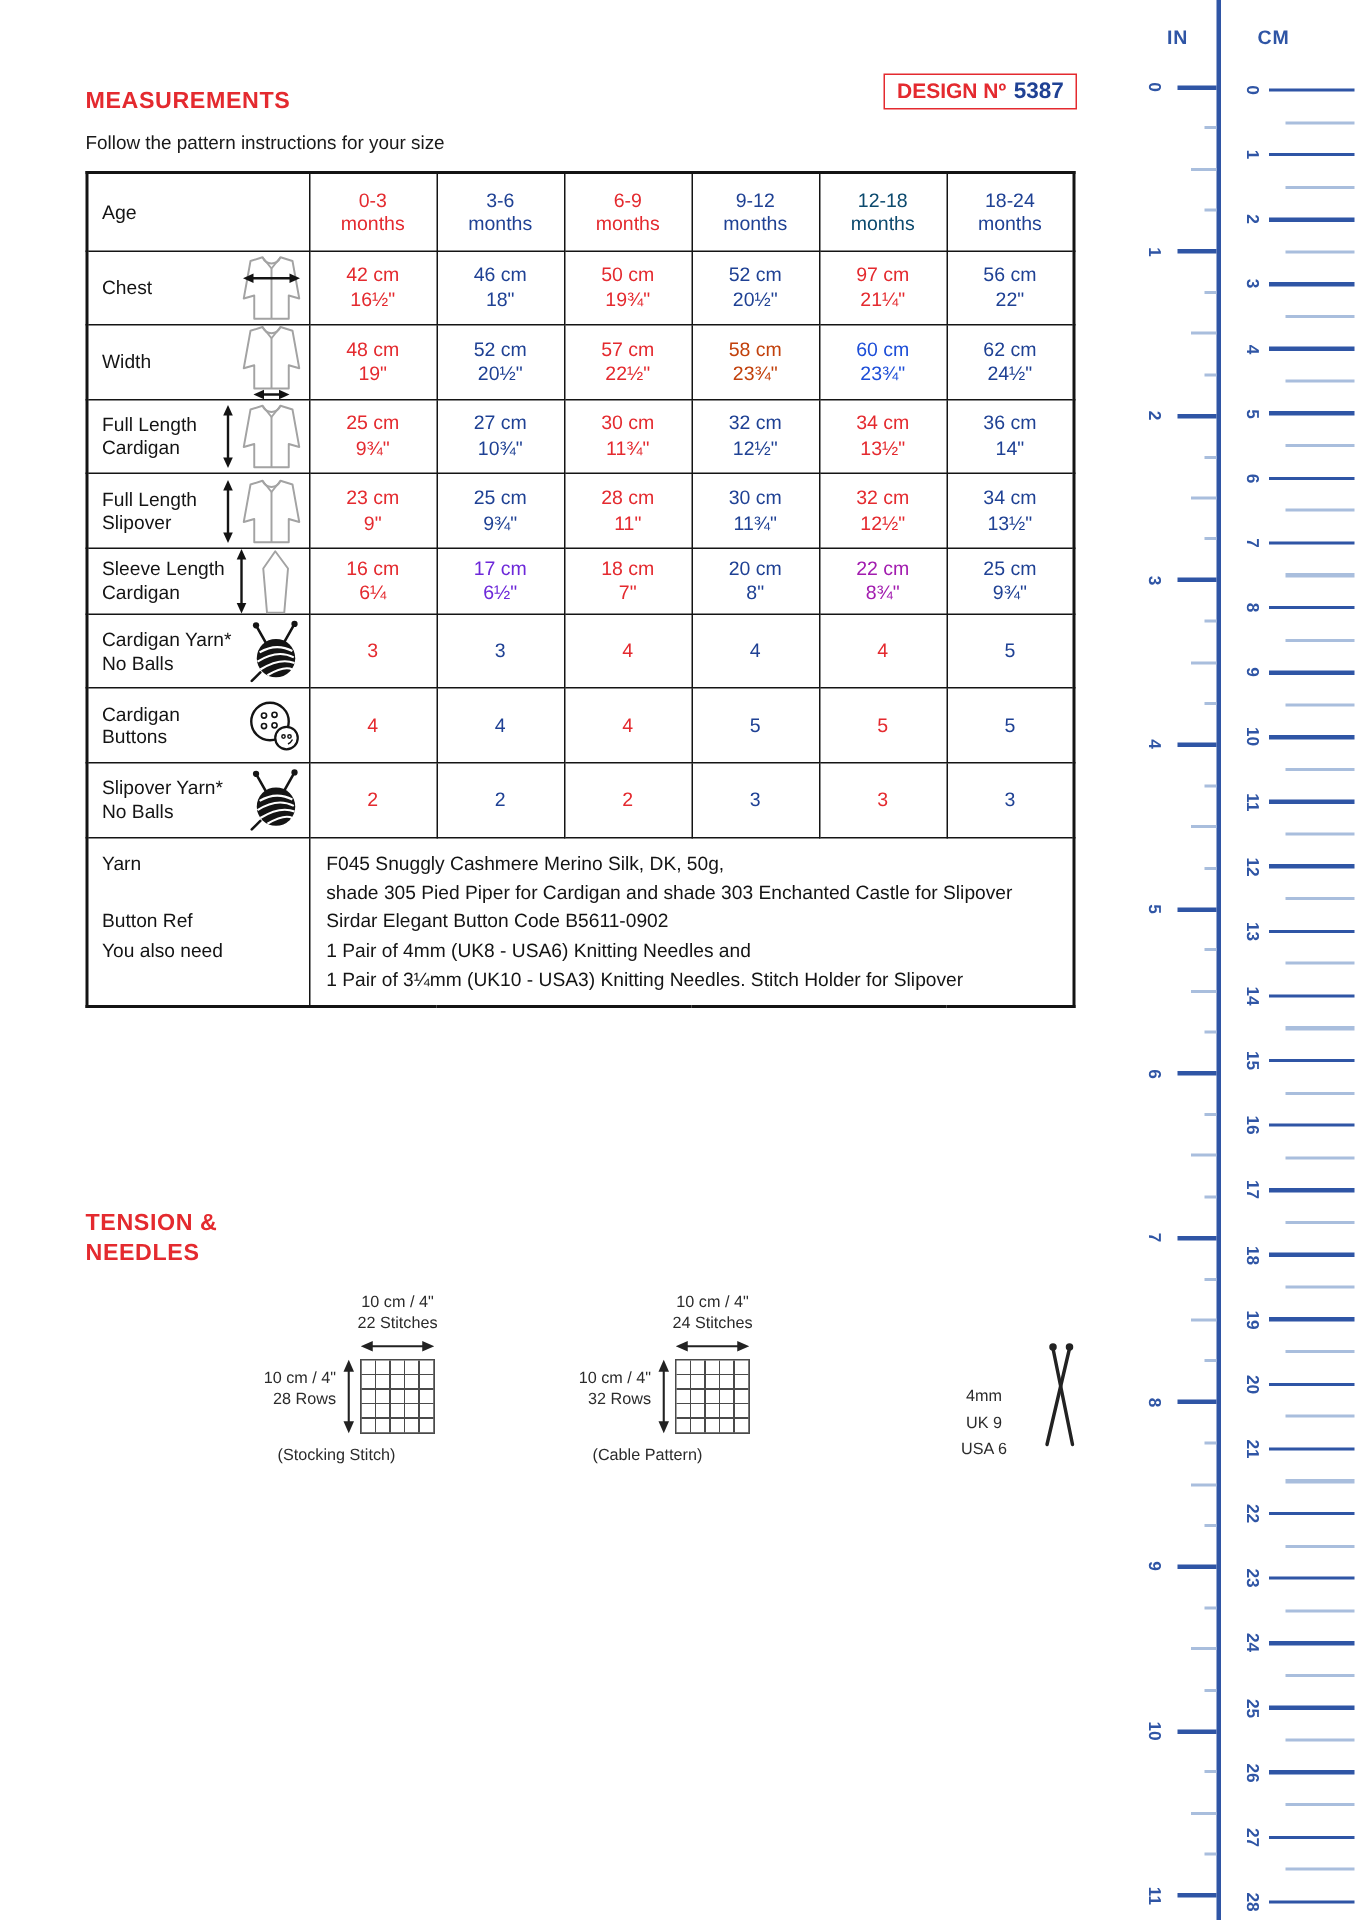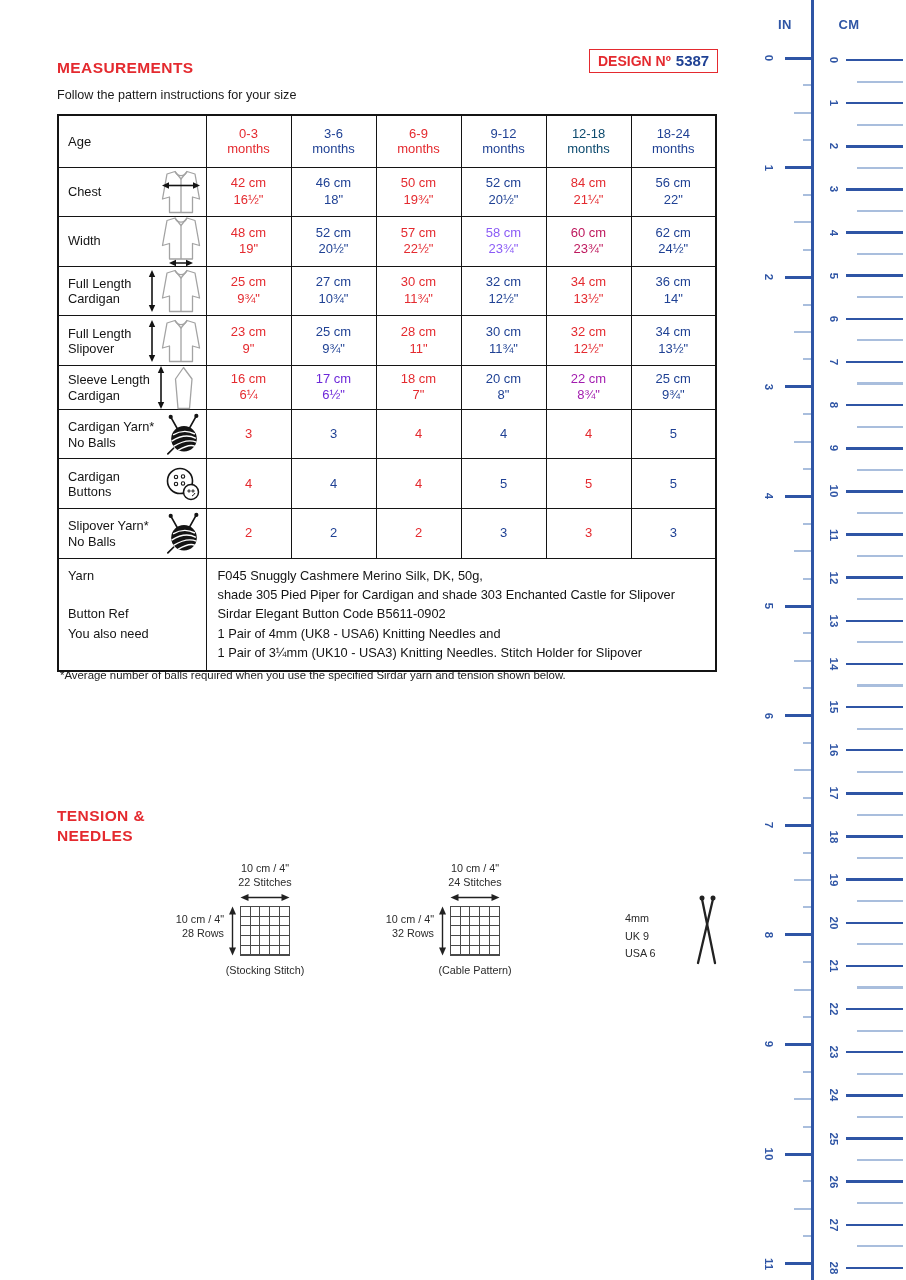--- a/index.html
+++ b/index.html
@@ -37,23 +37,23 @@
   #swatch-stocking{left:160px;}
   #swatch-cable{left:370px;}
   .sw-top{position:absolute;left:45px;top:0;width:120px;text-align:center;font-size:10.8px;line-height:13.5px;color:#2b2b2b;}
   .sw-harrow{position:absolute;left:80px;top:31px;}
   .sw-varrow{position:absolute;left:68px;top:44px;}
   .sw-left{position:absolute;left:2px;top:51px;width:62px;text-align:right;font-size:10.8px;line-height:13.5px;color:#2b2b2b;}
   .sw-grid{position:absolute;left:80px;top:44px;width:50px;height:50px;border:1.3px solid #4a4a4a;box-sizing:border-box;
       background-image:
         repeating-linear-gradient(to right, transparent 0, transparent 8.7px, #4a4a4a 8.7px, #4a4a4a 9.7px),
         repeating-linear-gradient(to bottom, transparent 0, transparent 8.7px, #4a4a4a 8.7px, #4a4a4a 9.7px);}
-  .sw-caption{position:absolute;left:25px;top:102px;width:160px;text-align:center;font-size:10.8px;color:#2b2b2b;}
+  .sw-caption{position:absolute;left:25px;top:102px;width:160px;font-size:10.8px;color:#2b2b2b;}
   .needles-block{position:absolute;left:625px;top:893px;width:110px;height:80px;}
-  .nd-labels{position:absolute;left:0;top:17px;width:62px;text-align:left;font-size:10.8px;line-height:17.5px;color:#2b2b2b;}
+  .nd-labels{position:absolute;left:0;top:30px;width:62px;text-align:center;font-size:10.8px;line-height:17.5px;color:#2b2b2b;}
   .nd-svg{position:absolute;left:67px;top:0;}
 
   
   .ruler{position:absolute;inset:0;pointer-events:none;}
   .ruler-line{position:absolute;left:811px;top:0;width:3.2px;height:1280px;background:#2f55a5;}
   .ruler-head{position:absolute;top:17px;width:36px;text-align:center;font-size:13px;font-weight:700;
       color:#2f55a5;letter-spacing:.5px;}
   #in-head{left:767px;}
   #cm-head{left:831px;}
   .rt{position:absolute;}
@@ -139,21 +139,21 @@
           </td>
           <td class="vcell" style="color:#e42a2f">
             <div>50 cm</div>
             <div>19¾"</div>
           </td>
           <td class="vcell" style="color:#1f4194">
             <div>52 cm</div>
             <div>20½"</div>
           </td>
           <td class="vcell" style="color:#e42a2f">
-            <div>84 cm</div>
+            <div>97 cm</div>
             <div>21¼"</div>
           </td>
           <td class="vcell" style="color:#1f4194">
             <div>56 cm</div>
             <div>22"</div>
           </td>
         </tr>
         <tr style="height:49.6px">
           <td class="lcell">
             <div class="ltext">
@@ -177,25 +177,25 @@
             <div>19"</div>
           </td>
           <td class="vcell" style="color:#1f4194">
             <div>52 cm</div>
             <div>20½"</div>
           </td>
           <td class="vcell" style="color:#e42a2f">
             <div>57 cm</div>
             <div>22½"</div>
           </td>
-          <td class="vcell" style="color:#8b5cf6">
+          <td class="vcell" style="color:#c2410c">
             <div>58 cm</div>
             <div>23¾"</div>
           </td>
-          <td class="vcell" style="color:#be185d">
+          <td class="vcell" style="color:#1d4ed8">
             <div>60 cm</div>
             <div>23¾"</div>
           </td>
           <td class="vcell" style="color:#1f4194">
             <div>62 cm</div>
             <div>24½"</div>
           </td>
         </tr>
         <tr style="height:49.6px">
           <td class="lcell">
@@ -422,21 +422,20 @@
               <div>shade 305 Pied Piper for Cardigan and shade 303 Enchanted Castle for Slipover</div>
               <div>Sirdar Elegant Button Code B5611-0902</div>
               <div>1 Pair of 4mm (UK8 - USA6) Knitting Needles and</div>
               <div>1 Pair of 3¼mm (UK10 - USA3) Knitting Needles. Stitch Holder for Slipover</div>
             </div>
           </td>
         </tr>
       </tbody>
     </table>
 
-  <div class="footnote">*Average number of balls required when you use the specified Sirdar yarn and tension shown below.</div>
 
   <div id="tension-heading" class="sec-heading">
     <div>TENSION &amp;</div>
     <div>NEEDLES</div>
   </div>
 
   <div class="swatch" id="swatch-stocking">
     <div class="sw-top">
       <div>10 cm / 4"</div>
       <div>22 Stitches</div>

